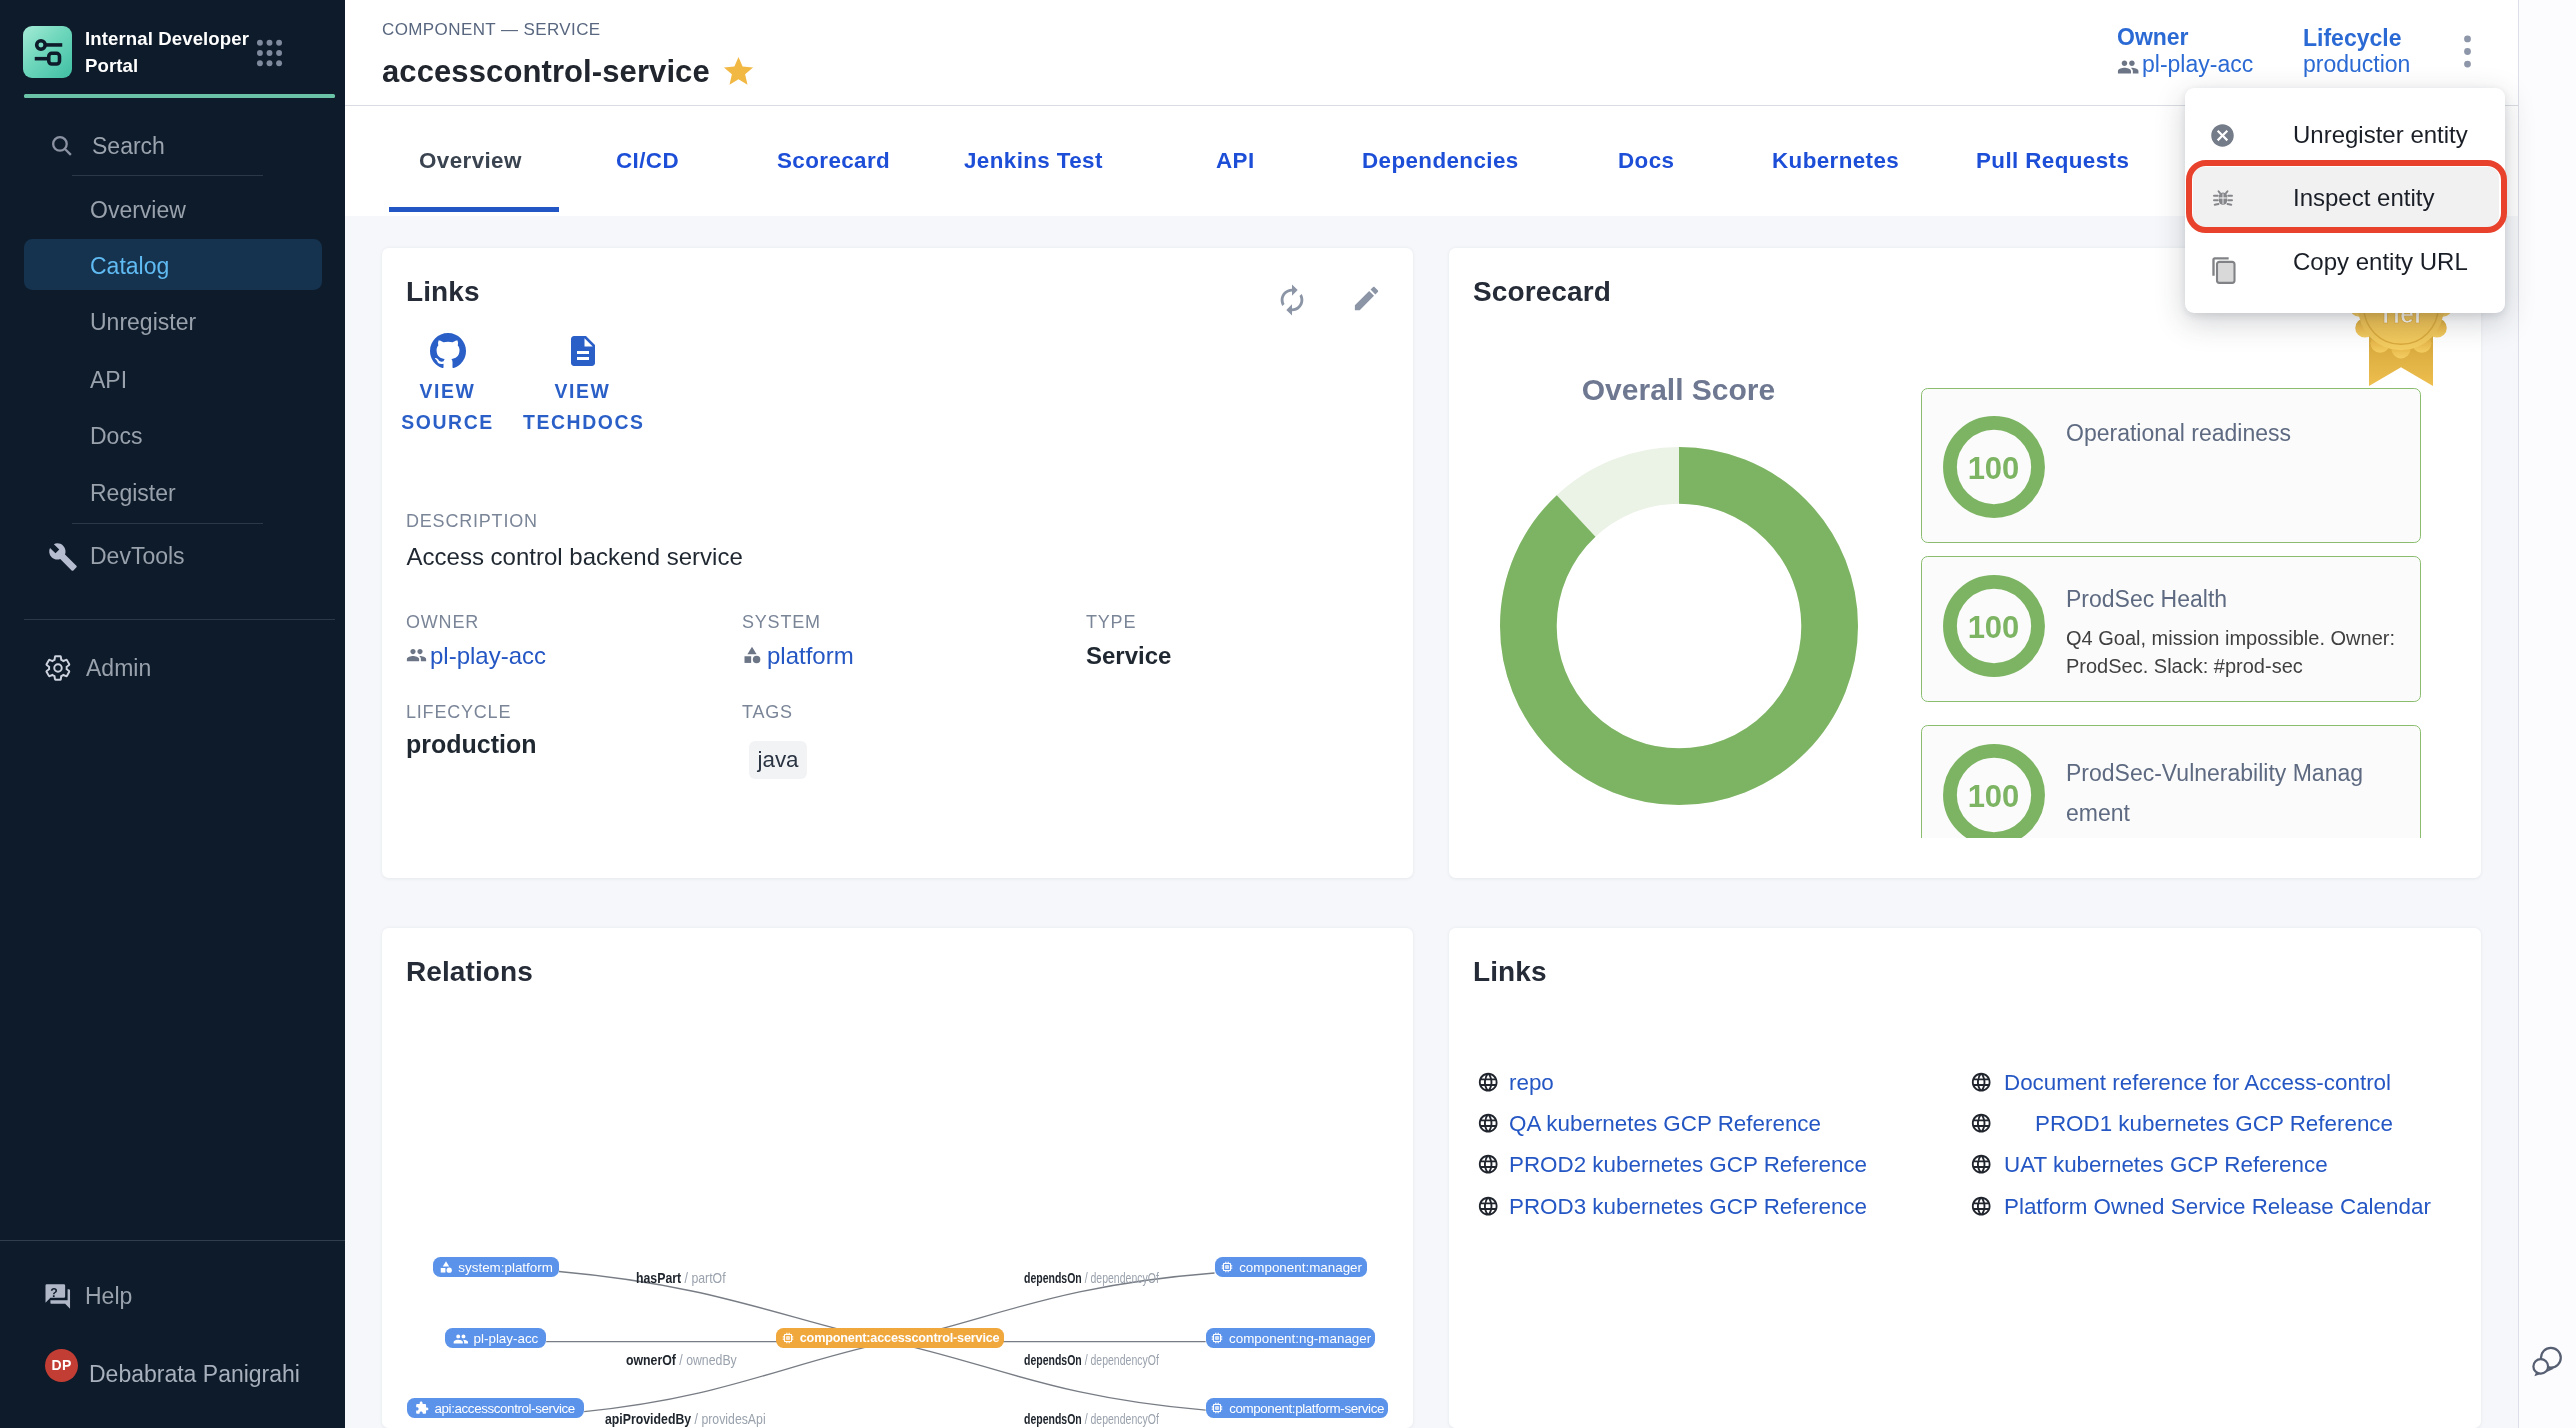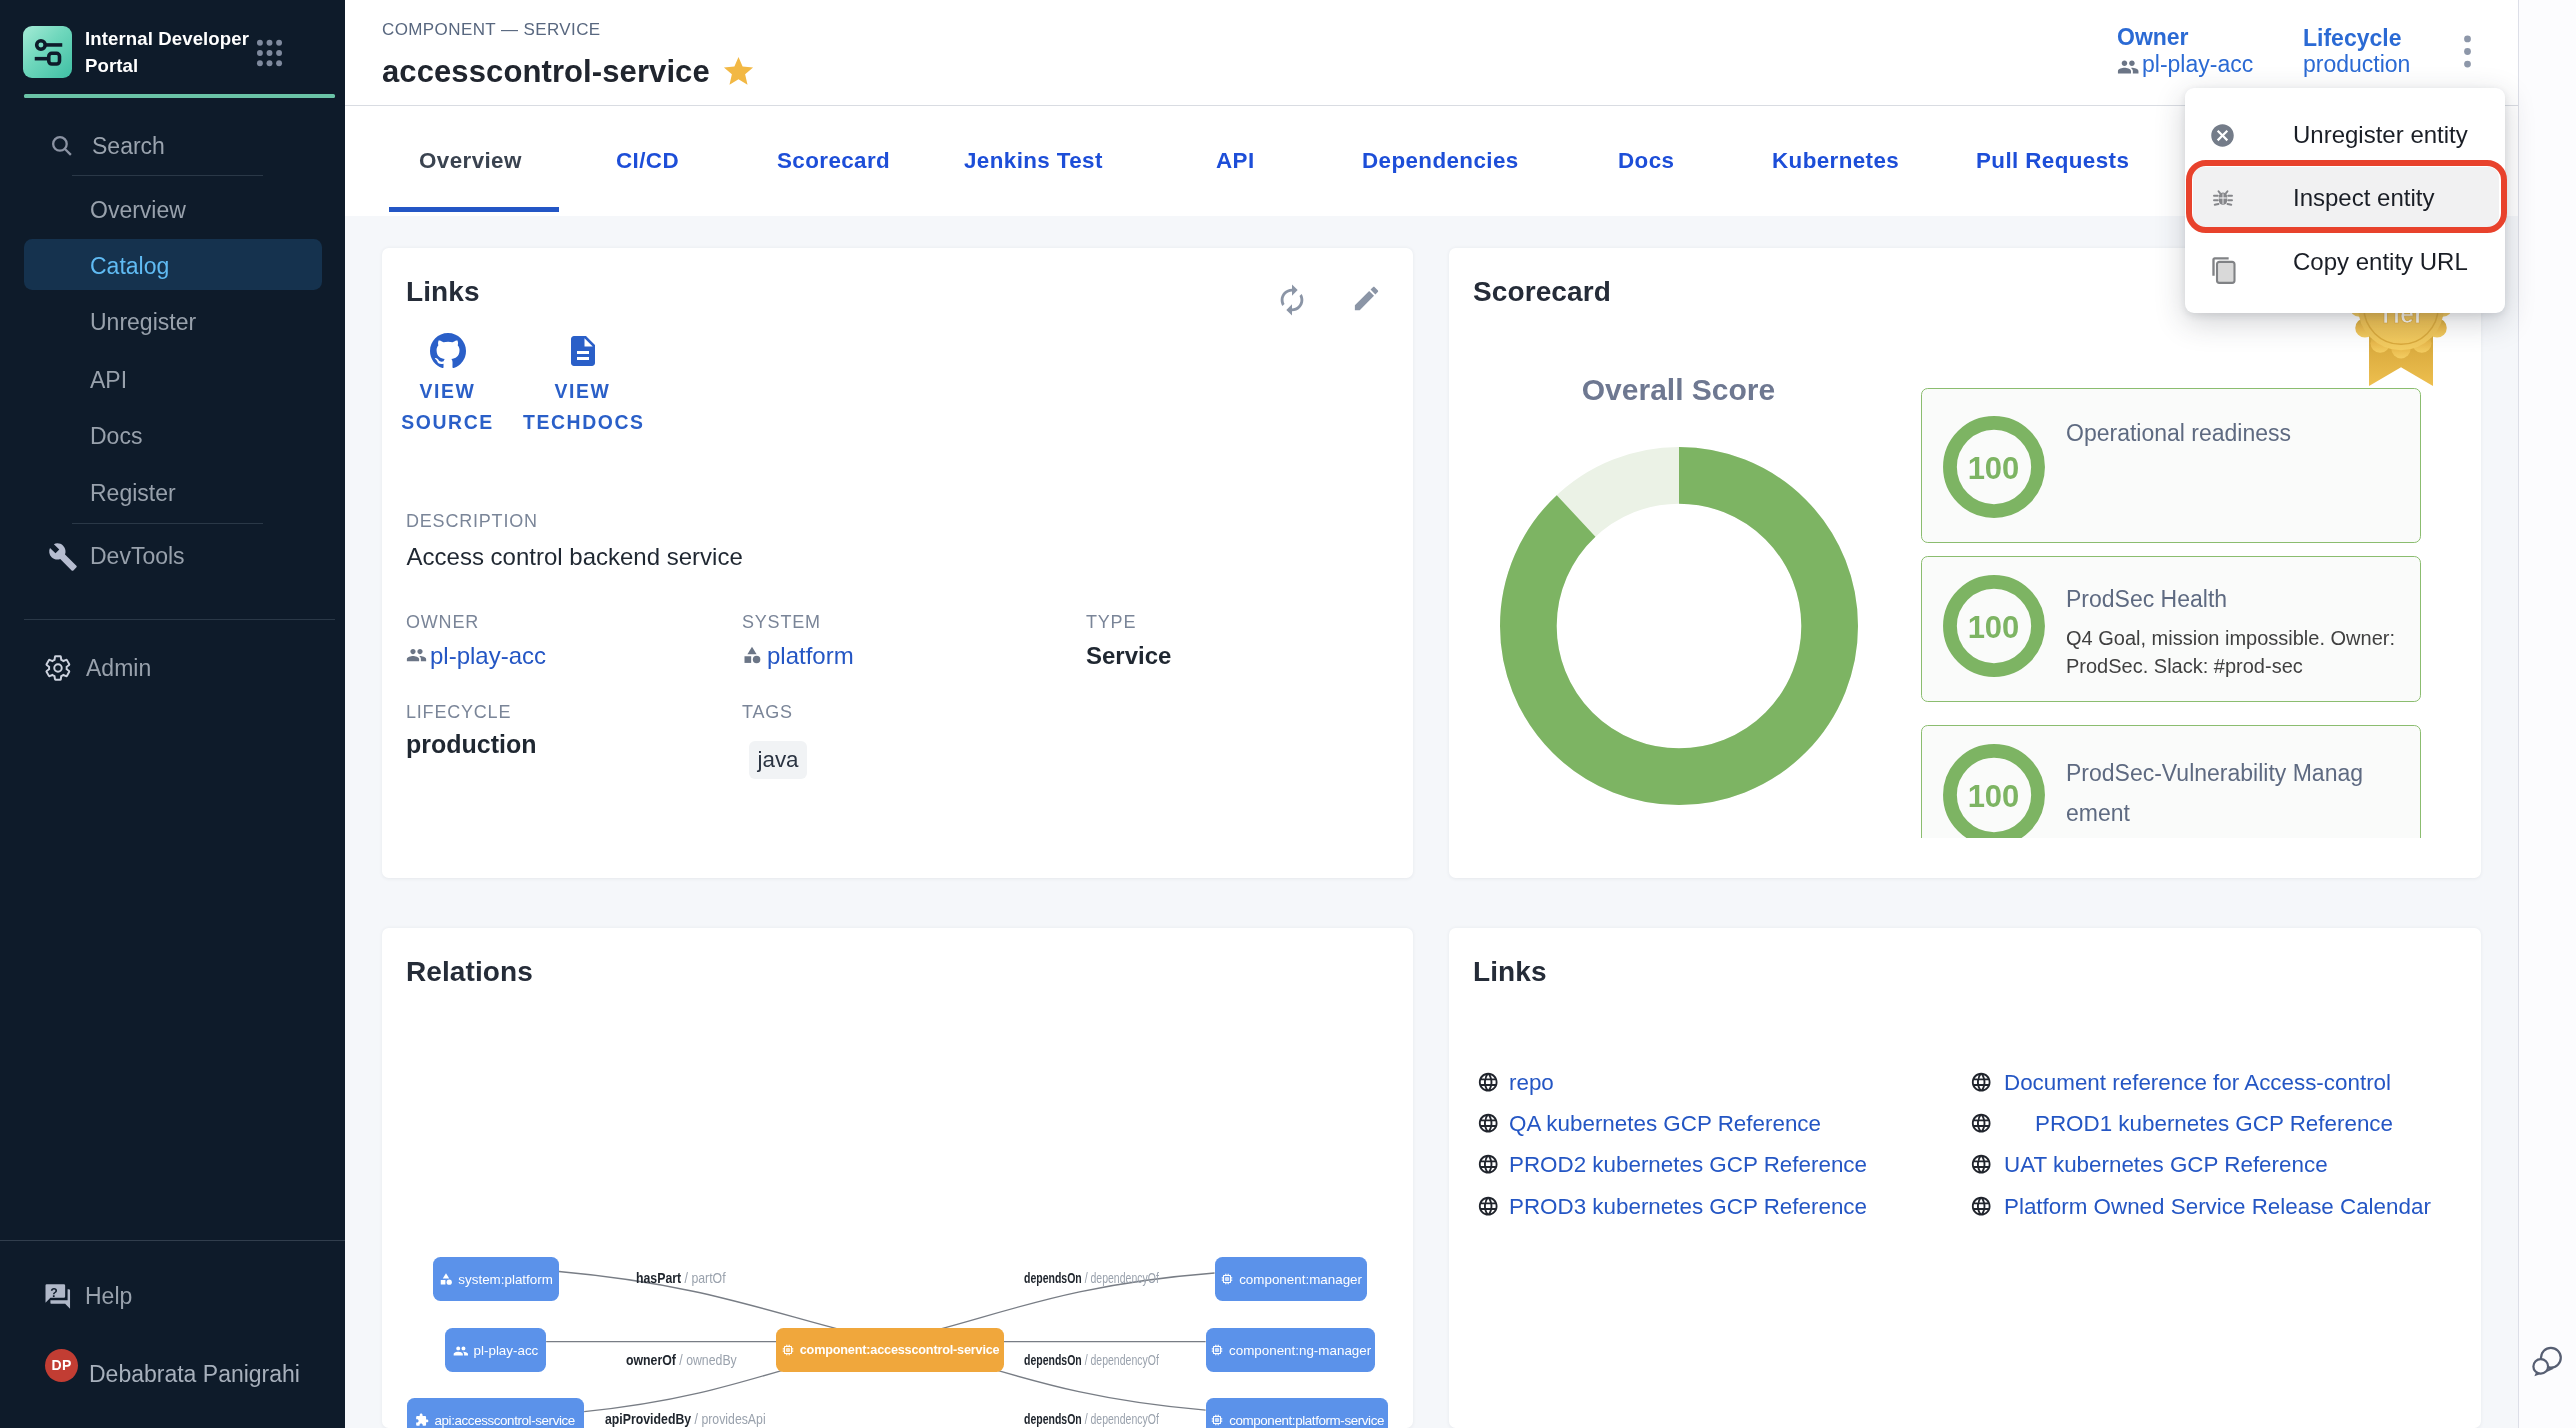--- a/index.html
+++ b/index.html
@@ -58,21 +58,21 @@
   .sbox { position:absolute; left:472px; width:500px; background:#fafbfa; border:1.5px solid #8bbd6f; border-radius:6.7px; }
   .sbox .ring-num { position:absolute; left:38px; font-size:31px; font-weight:bold; color:#7db463; width:67px; text-align:center;}
   .sbox .sb-title { position:absolute; left:144px; font-size:23px; color:#5e6a81; }
   .sbox .sb-sub { position:absolute; left:144px; font-size:20px; color:#404040; line-height:27.6px; white-space:nowrap;}
 
   
   .link-row { position:absolute; font-size:22.4px; color:#2456c4; }
   .globe { position:absolute; }
 
   
-  .node { position:absolute; height:44px; border-radius:7.5px; color:#fff; font-size:13.4px; display:flex; align-items:center; justify-content:center; gap:5.2px; z-index:3; white-space:nowrap; overflow:hidden;}
+  .node { position:absolute; height:20px; border-radius:7.5px; color:#fff; font-size:13.4px; display:flex; align-items:center; justify-content:center; gap:5.2px; z-index:3; white-space:nowrap; overflow:hidden;}
   .node.blue { background:#5b92ea; }
   .node.orange { background:#f0a73c; font-weight:bold; }
   .elabel { position:absolute; font-size:15px; color:#20262e; font-weight:bold; z-index:2; transform:scaleX(.82); transform-origin:0 50%; white-space:nowrap;}
   .elabel span { color:#9aa2ad; font-weight:normal; }
   .elabel.er { transform:scaleX(.7); }
 
   
   #menu { left:2185px; top:88px; width:320px; height:225px; background:#fff; border-radius:9px; box-shadow:0 9px 30px rgba(40,45,60,.22), 0 2.2px 7.5px rgba(40,45,60,.10); z-index:60; }
   .mi-txt { position:absolute; left:108px; font-size:24px; color:#1a1e26; }
   #inspect-bg { position:absolute; left:7.5px; top:79px; width:306px; height:60px; background:#f1f1f2; border-radius:10.4px; }

